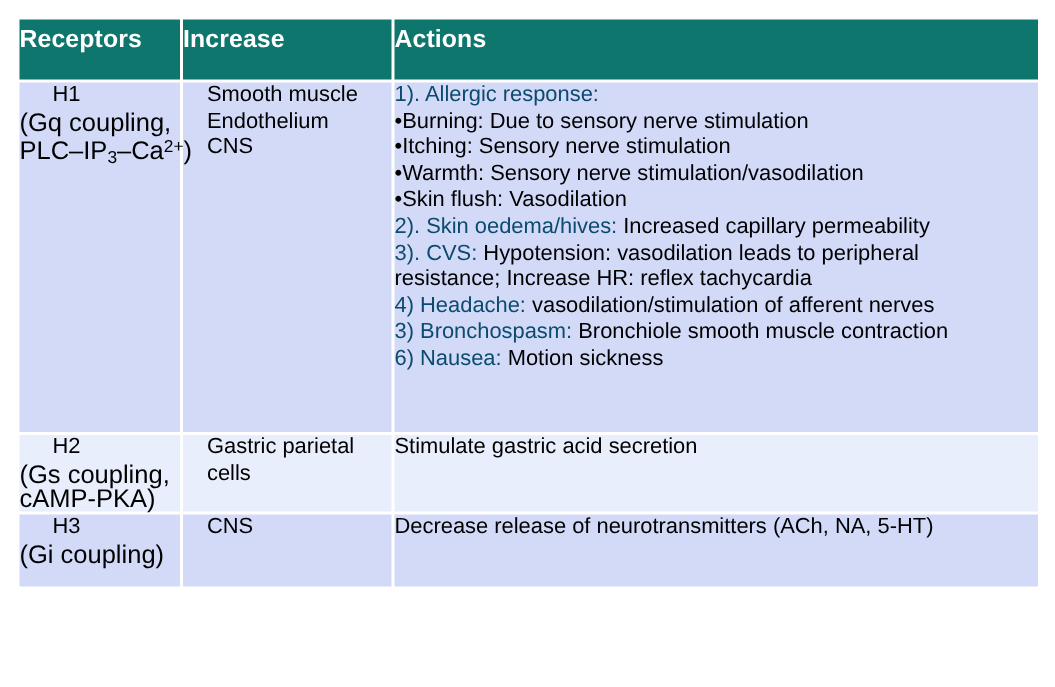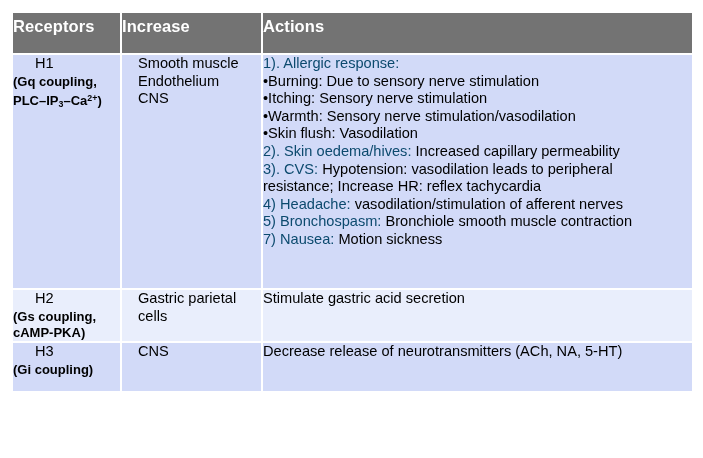--- a/index.html
+++ b/index.html
@@ -31,21 +31,21 @@
 
   table.histamine-table td,
   table.histamine-table th {
     padding: 0;
     margin: 0;
     vertical-align: top;
   }
 
   
   thead th {
-    background: #737373;
+    background: #0f766e;
     color: #ffffff;
     font-weight: bold;
     font-size: 16.5px;
     height: 40px;
     line-height: 27px;
     padding: 1px 0 1px 7px;
     text-align: left;
     letter-spacing: 0.1px;
   }
   thead th.center {
@@ -67,24 +67,23 @@
   .col-location { width: 139px; }
   .col-actions  { width: 429px; }
 
   .rname {
     display: block;
     margin-bottom: 1px;
     padding-left: 22px;
   }
   .rsub {
     display: block;
-    font-size: 13px;
+    font-size: 17px;
     line-height: 16.4px;
     white-space: nowrap;
-    font-weight: bold;
   }
   .loc-line {
     display: block;
     white-space: nowrap;
     margin-left: 16px;
   }
 
   
   .act-line {
     display: block;
@@ -135,22 +134,22 @@
         <td>
           <span class="act-line"><span class="red">1). Allergic response:</span><span></span></span>
           <span class="act-line"><span class="red"></span><span>•Burning: Due to sensory nerve stimulation</span></span>
           <span class="act-line"><span class="red"></span><span>•Itching:  Sensory nerve stimulation</span></span>
           <span class="act-line"><span class="red"></span><span>•Warmth: Sensory nerve stimulation/vasodilation</span></span>
           <span class="act-line"><span class="red"></span><span>•Skin flush: Vasodilation</span></span>
           <span class="act-line"><span class="red">2). Skin oedema/hives:</span><span> Increased capillary permeability</span></span>
           <span class="act-line"><span class="red">3). CVS:</span><span> Hypotension: vasodilation leads to  peripheral</span></span>
           <span class="act-line"><span class="red"></span><span>resistance; Increase HR:  reflex tachycardia</span></span>
           <span class="act-line"><span class="red">4) Headache:</span><span> vasodilation/stimulation of afferent nerves</span></span>
-          <span class="act-line"><span class="red">5) Bronchospasm:</span><span>  Bronchiole smooth muscle contraction</span></span>
-          <span class="act-line"><span class="red">7) Nausea:</span><span> Motion sickness</span></span>
+          <span class="act-line"><span class="red">3) Bronchospasm:</span><span>  Bronchiole smooth muscle contraction</span></span>
+          <span class="act-line"><span class="red">6) Nausea:</span><span> Motion sickness</span></span>
         </td>
       </tr>
 
       <tr class="shade-light">
         <td class="row-h2-pad">
           <span class="rname">H2</span>
           <span class="rsub">(Gs coupling,</span>
           <span class="rsub">cAMP-PKA)</span>
         </td>
         <td>

